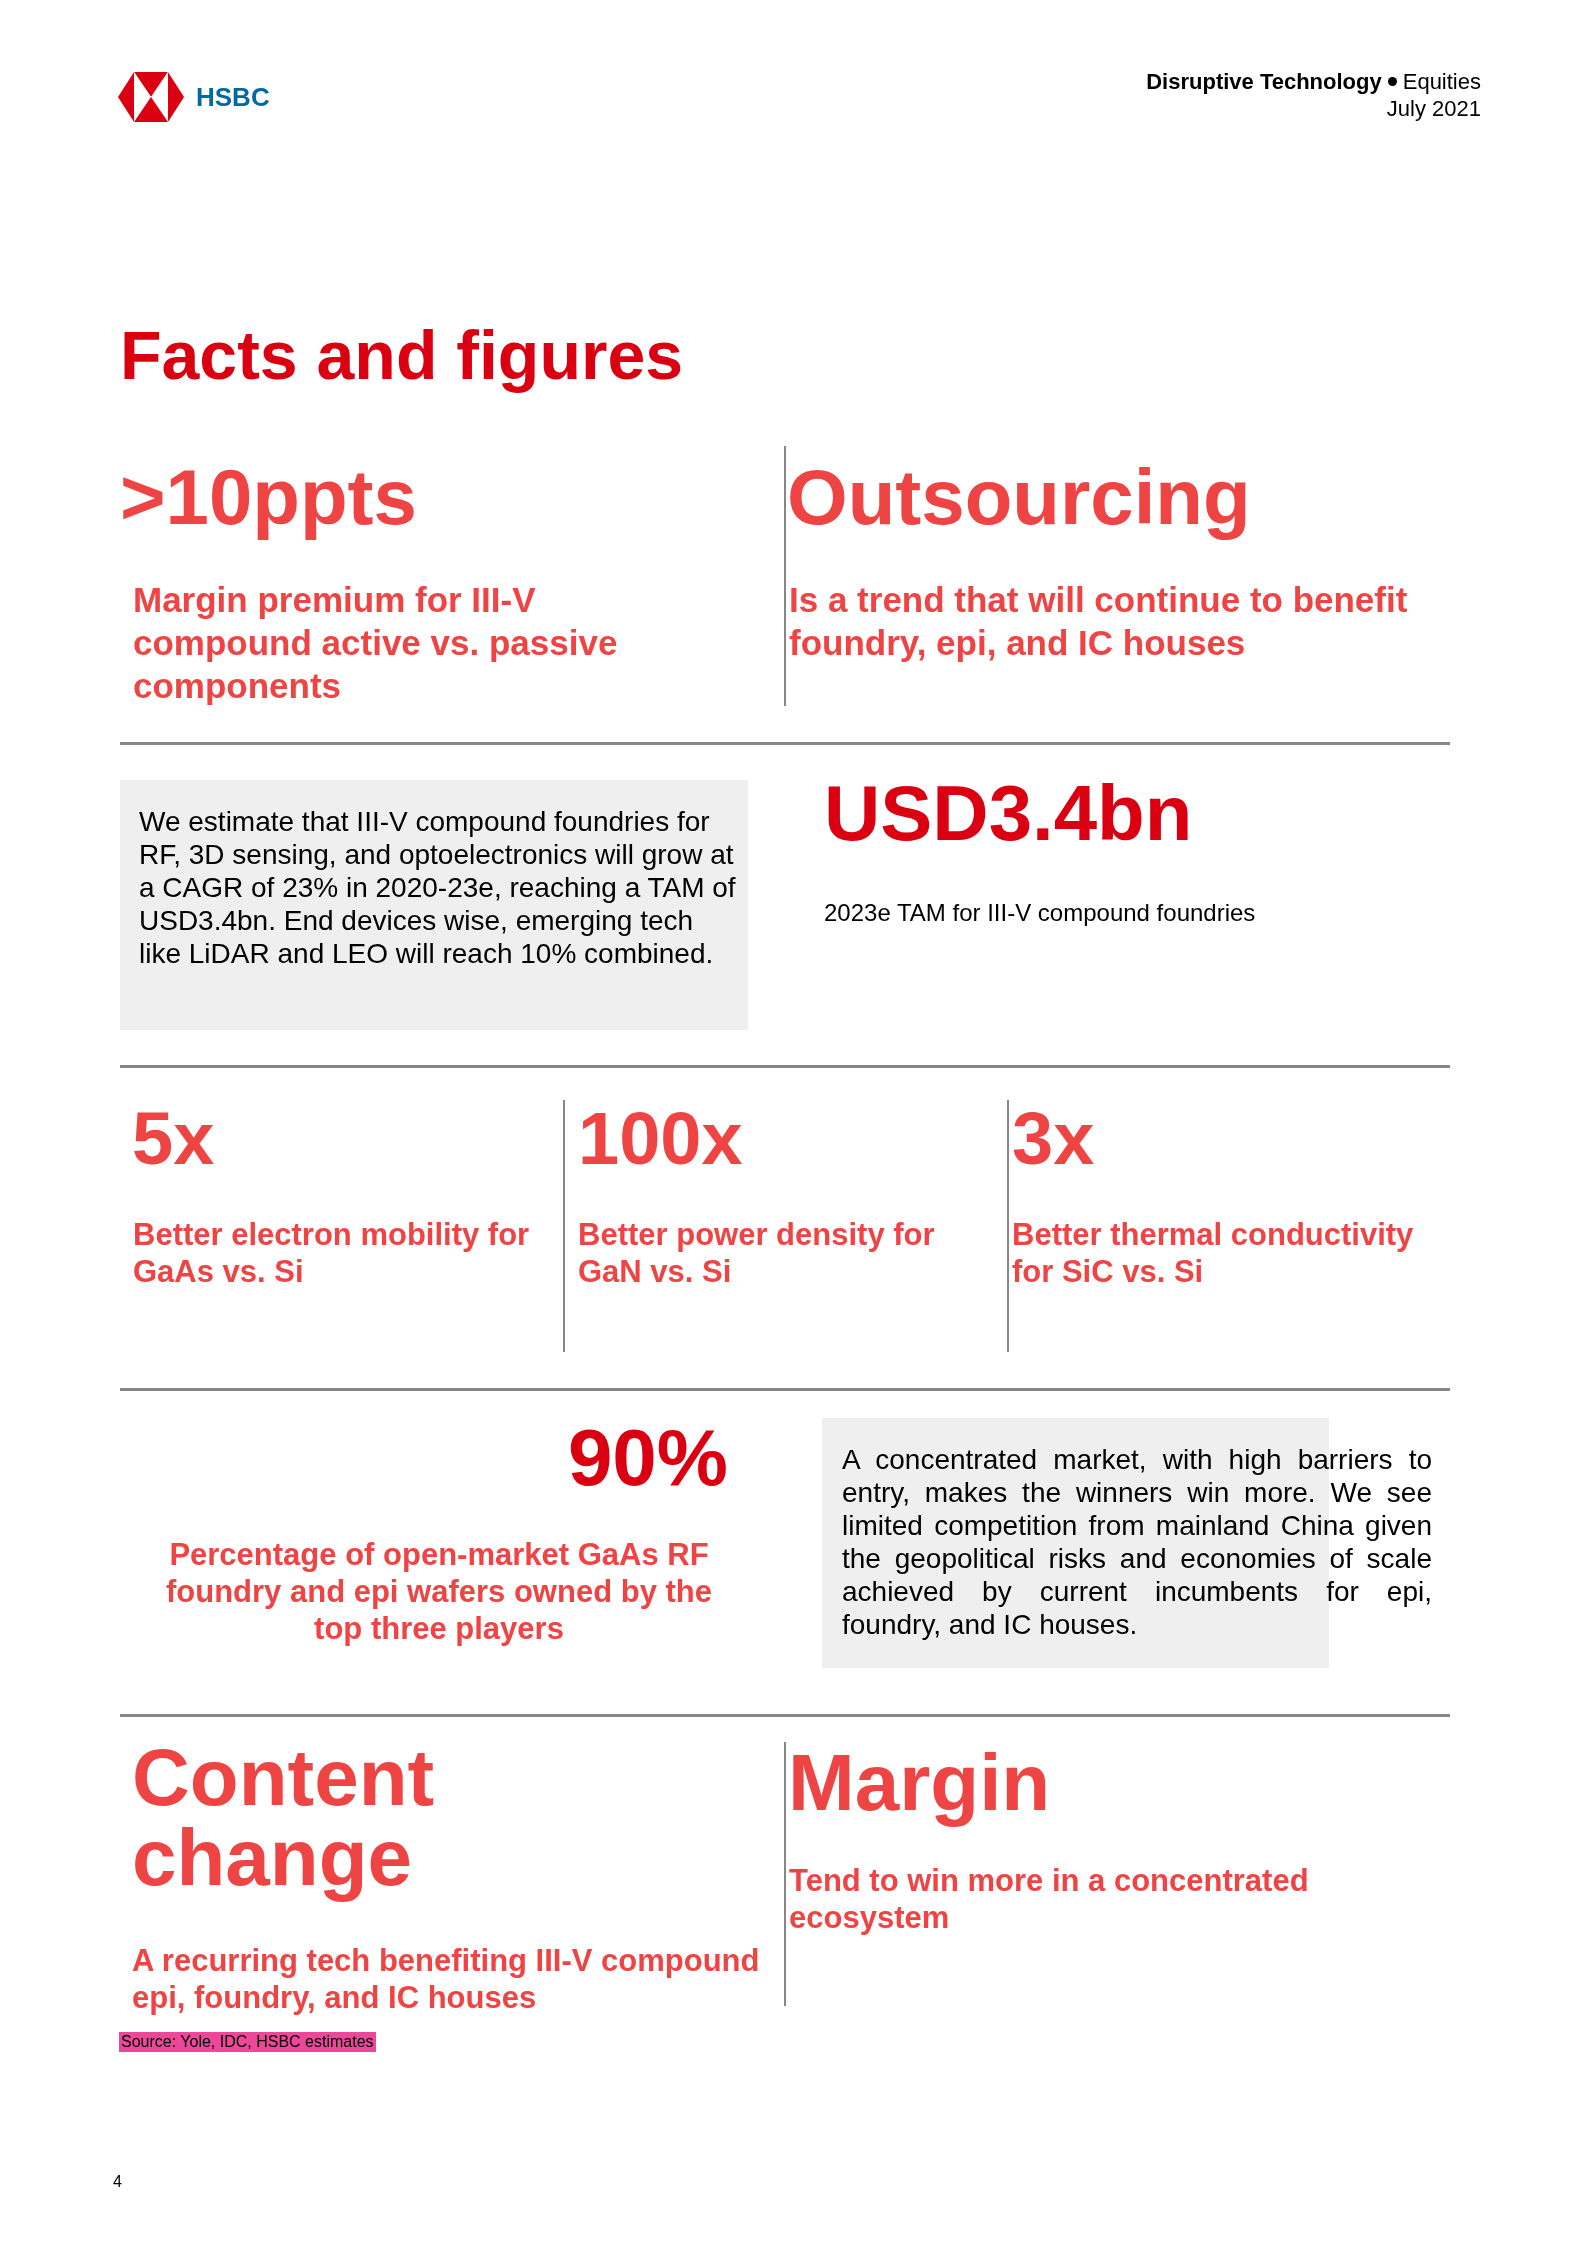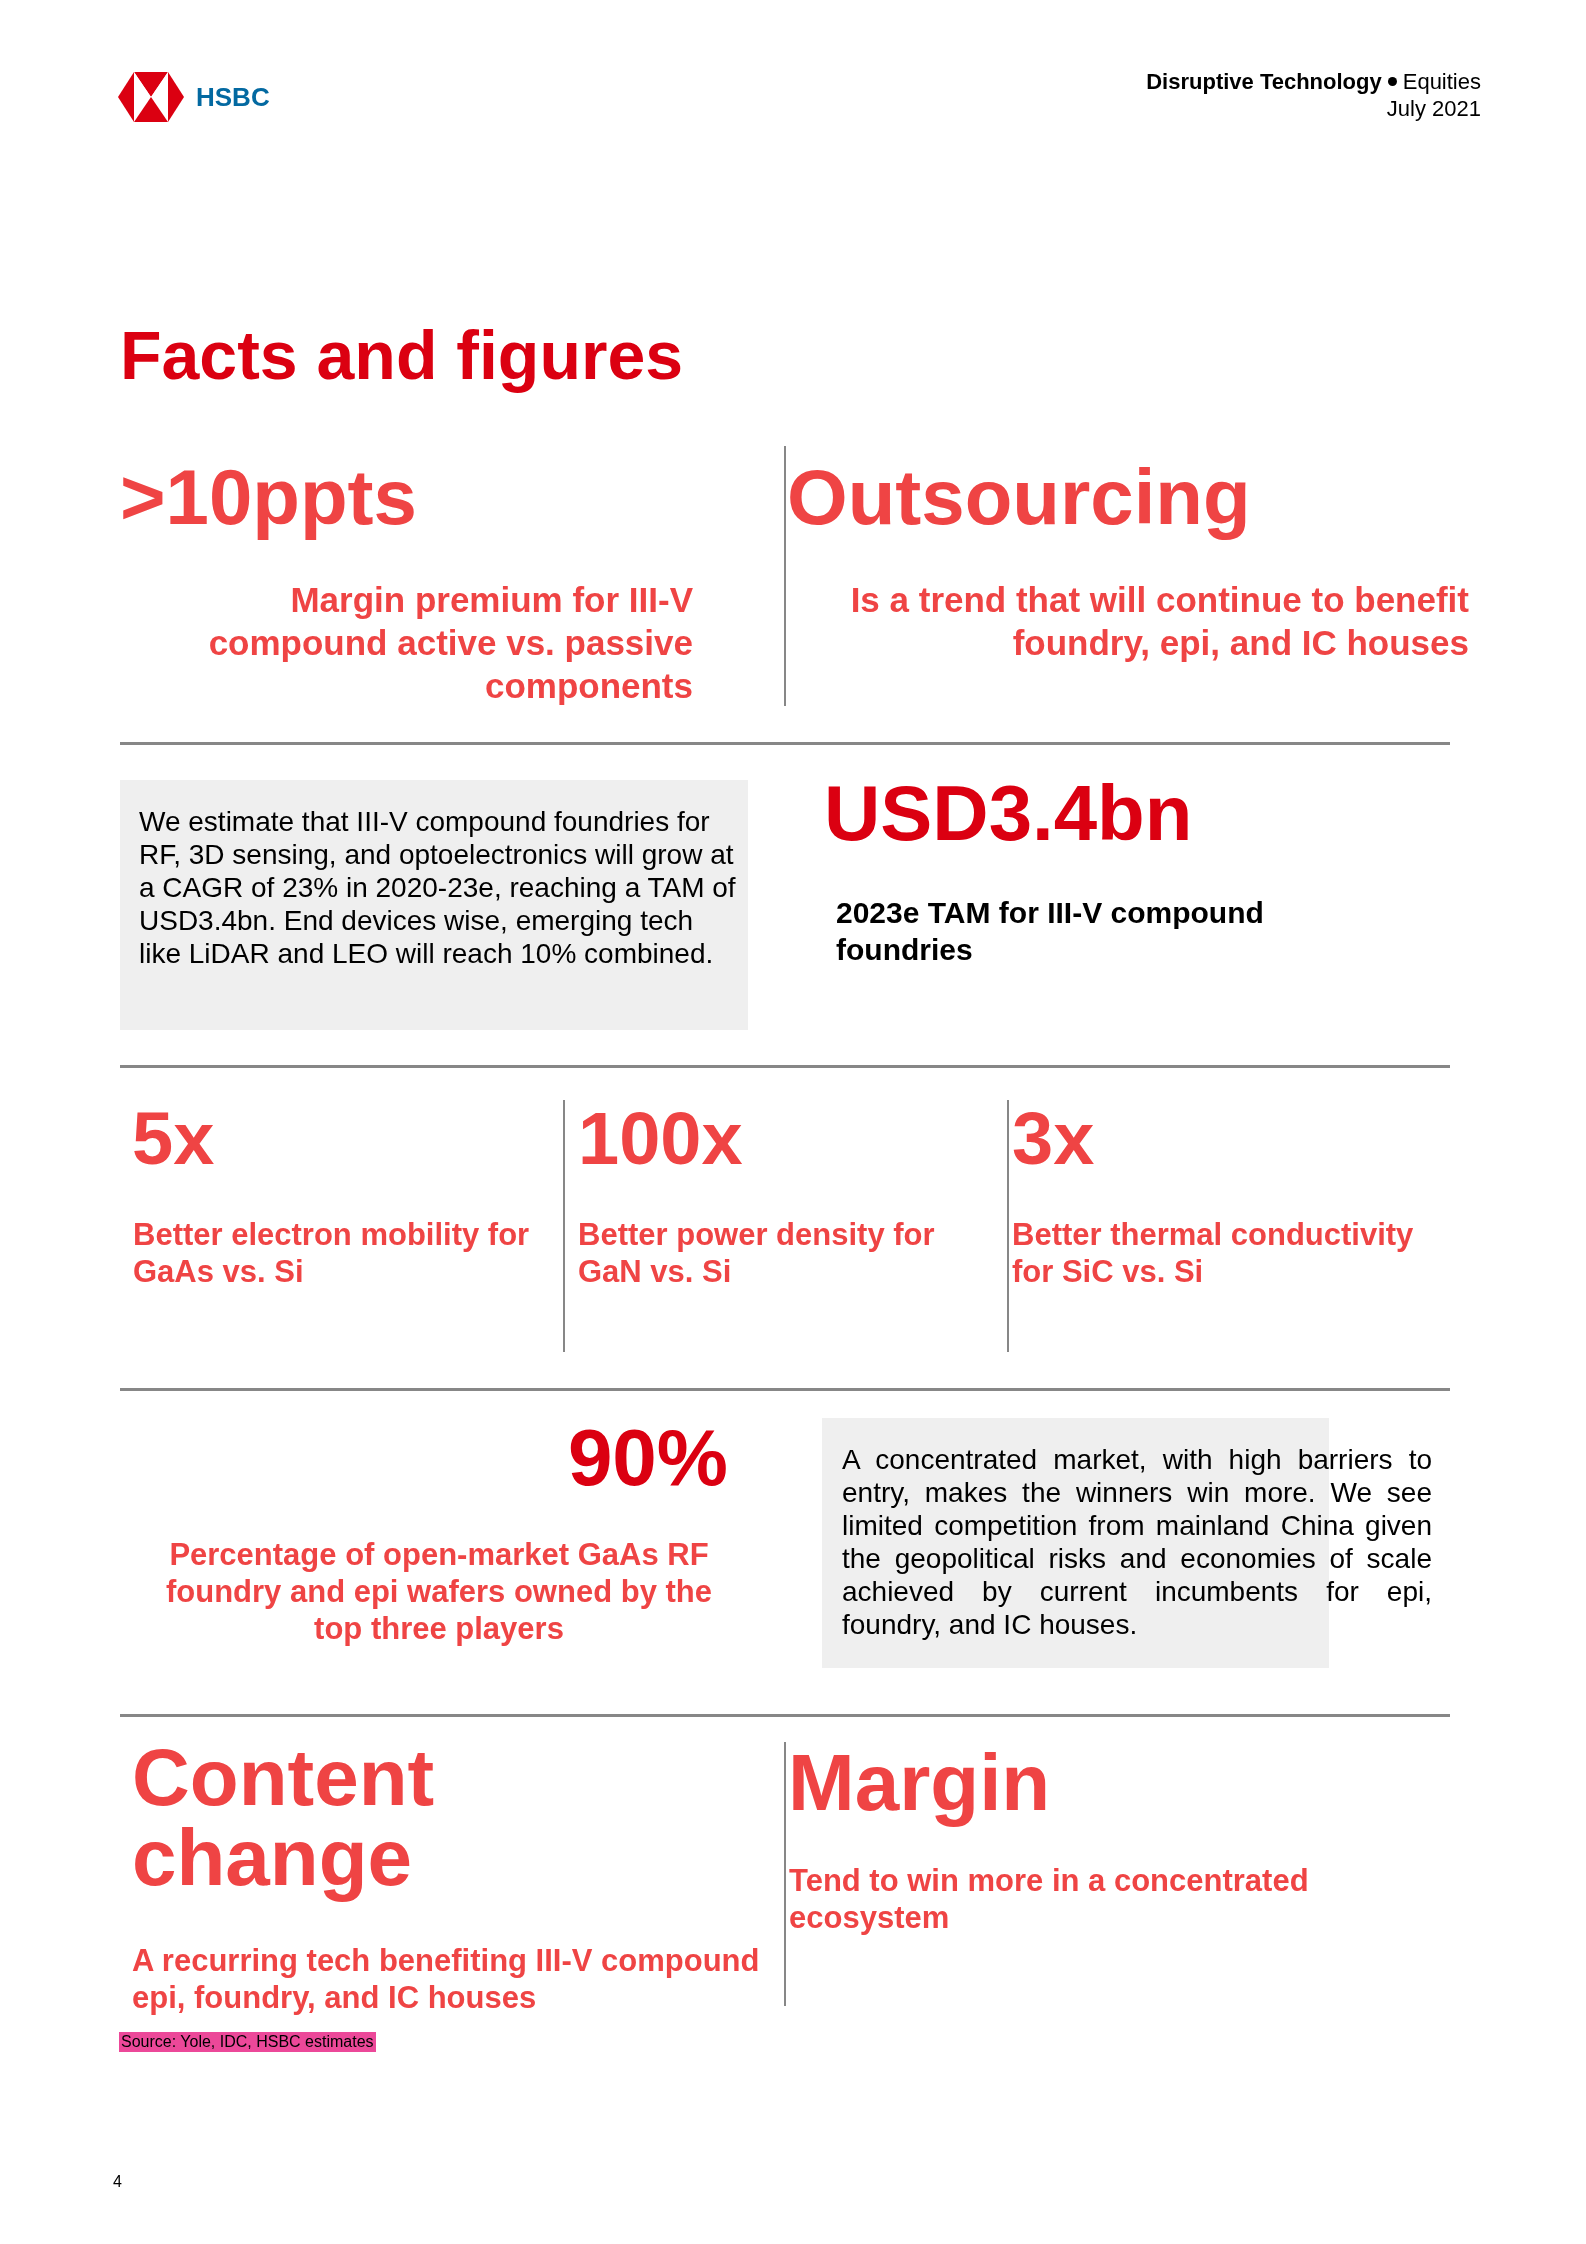--- a/index.html
+++ b/index.html
@@ -12,21 +12,21 @@
   .logo svg { width: 66px; height: 50px; display: block; }
   .logo-text { font-weight: bold; font-size: 26px; margin-left: 12px; letter-spacing: 0px; color: #0369a1; }
   .hdr-right { right: 105px; top: 68px; text-align: right; font-size: 22px; line-height: 27px; }
   .hdr-right .bold { font-weight: bold; }
   .hdr-right .dot { display: inline-block; width: 9px; height: 9px; border-radius: 50%; background: #000; margin: 0 6px 3px 6px; vertical-align: middle; }
 
   .title { left: 120px; top: 315px; font-size: 68px; font-weight: bold; color: #db0011; line-height: 80px; }
 
   .grey { color: #ef4444; }
   .big { font-weight: bold; font-size: 78px; line-height: 90px; }
-  .sub { font-weight: bold; font-size: 35px; line-height: 43px; text-align: right; }
+  .sub { font-weight: bold; font-size: 35px; line-height: 43px; }
   .sub2 { font-weight: bold; font-size: 31px; line-height: 37px; }
 
   .hr { position: absolute; height: 3px; background: #878787; }
   .vr { position: absolute; width: 2px; background: #878787; }
 
   .box { position: absolute; background: #efefef; }
   .box p { margin: 0; font-size: 28px; line-height: 33px; color: #000; }
 
   .red { color: #db0011; }
   .source { left: 119px; top: 2032px; font-size: 16px; background: #ec4899; padding: 1px 2px; }
@@ -65,21 +65,21 @@
 <div class="abs grey big" style="left:787px; top:452px;">Outsourcing</div>
 <div class="abs grey sub" style="left:789px; top:578px; width:680px;">Is a trend that will continue to benefit foundry, epi, and IC houses</div>
 
 <div class="hr" style="left:120px; top:742px; width:1330px;"></div>
 
 <div class="box" style="left:120px; top:780px; width:628px; height:250px;">
   <p style="position:absolute; left:19px; top:25px; width:600px;">We estimate that III-V compound foundries for RF, 3D sensing, and optoelectronics will grow at a CAGR of 23% in 2020-23e, reaching a TAM of USD3.4bn. End devices wise, emerging tech like LiDAR and LEO will reach 10% combined.</p>
 </div>
 
 <div class="abs red" style="left:824px; top:768px; font-weight:bold; font-size:78px; line-height:90px;">USD3.4bn</div>
-<div class="abs" style="left:824px; top:894px; width:500px; font-weight:bold; font-size:30px; line-height:37px;margin-left:12px;">2023e TAM for III-V compound foundries</div>
+<div class="abs" style="left:824px; top:894px; width:500px; font-weight:normal; font-size:24px; line-height:37px;">2023e TAM for III-V compound foundries</div>
 
 <div class="hr" style="left:120px; top:1065px; width:1330px;"></div>
 
 <div class="abs grey big" style="left:132px; top:1094px; font-size:74px;">5x</div>
 <div class="abs grey sub2" style="left:133px; top:1216px; width:420px;">Better electron mobility for GaAs vs. Si</div>
 
 <div class="vr" style="left:563px; top:1100px; height:252px;"></div>
 <div class="abs grey big" style="left:578px; top:1094px; font-size:74px;">100x</div>
 <div class="abs grey sub2" style="left:578px; top:1216px; width:420px;">Better power density for GaN vs. Si</div>
 

